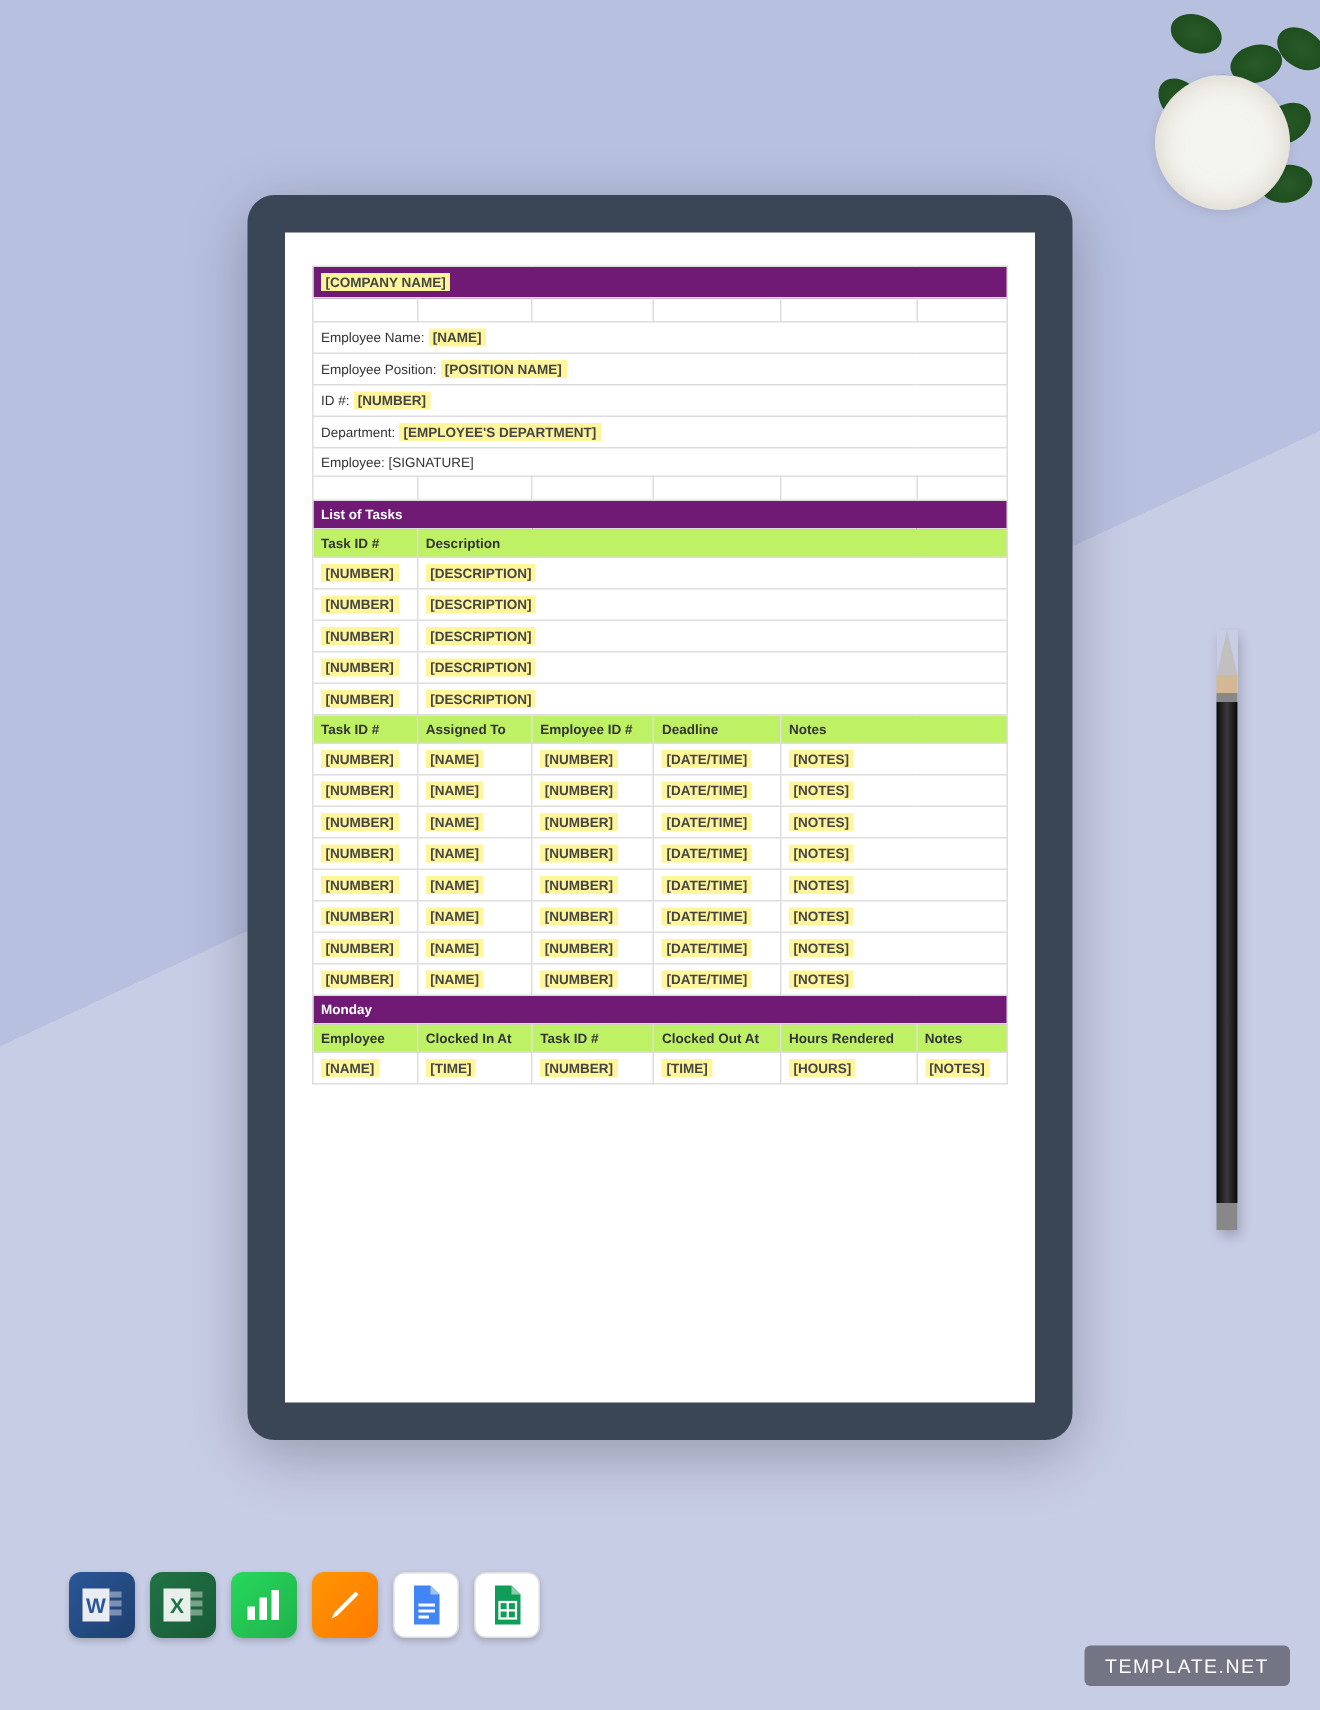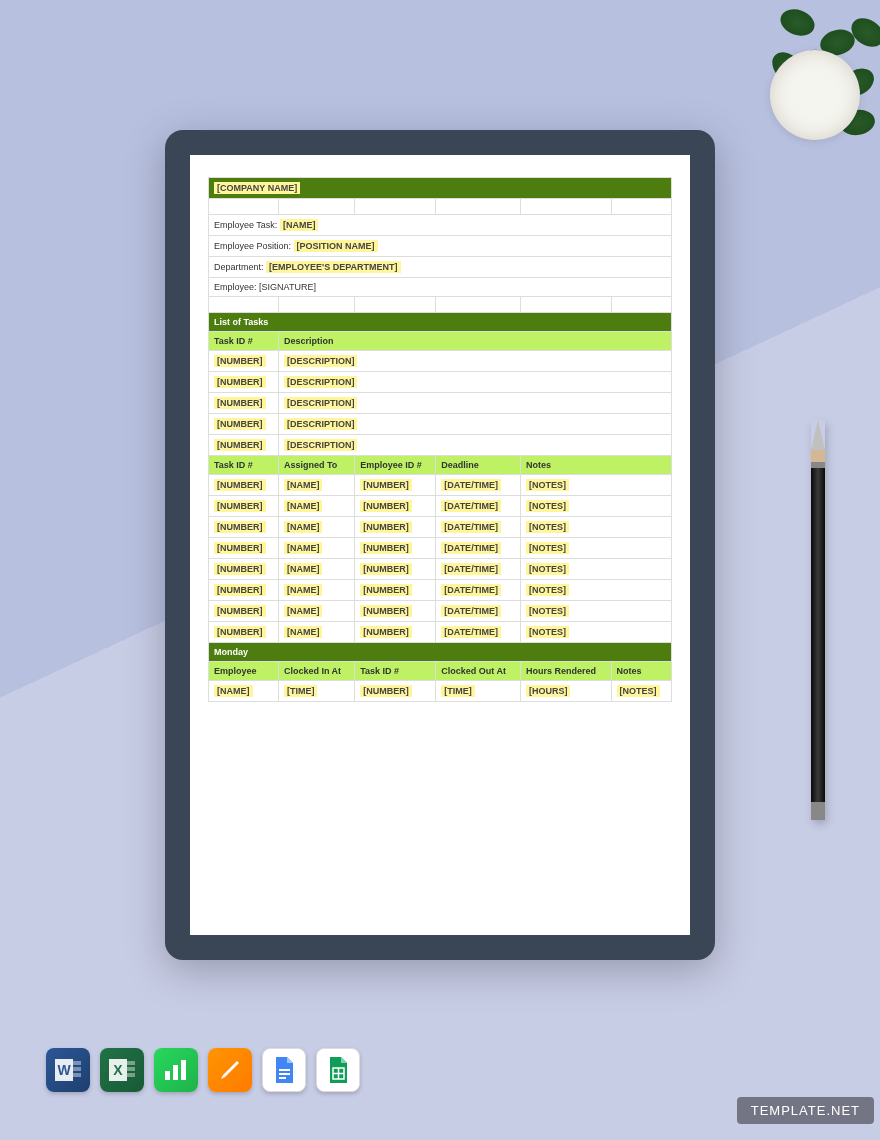--- a/index.html
+++ b/index.html
@@ -75,21 +75,21 @@
 }
 .pen-tip { width: 0; height: 0; border-left: 7px solid transparent; border-right: 7px solid transparent; border-bottom: 30px solid #c0c0c0; }
 .pen-neck { height: 12px; background: #d4b896; }
 .pen-band { height: 6px; background: #888; }
 .pen-body { flex: 1; background: linear-gradient(90deg, #0a0a0a 0%, #3a3a3a 50%, #0a0a0a 100%); }
 .pen-end { height: 18px; background: #888; }
 
 .brand {
   position: absolute;
   bottom: 16px;
-  right: 6px;
+  right: 20px;
   background: rgba(80,80,90,0.7);
   color: #fff;
   font-size: 13px;
   padding: 6px 14px;
   border-radius: 4px;
   letter-spacing: 1px;
 }
 .app-icons {
   position: absolute;
   bottom: 48px;
@@ -116,21 +116,21 @@
 
 .sheet-table { width: 100%; border-collapse: collapse; }
 .sheet-table td, .sheet-table th {
   border: 1px solid #ddd;
   padding: 4px 5px;
   text-align: left;
   font-size: 9px;
   vertical-align: middle;
   height: 18px;
 }
-.hdr-blue { background: #4d7c0f; color: #fff; text-align: center; font-weight: bold; }
+.hdr-blue { background: #701a75; color: #fff; text-align: center; font-weight: bold; }
 .hdr-light { background: #eaedf4; text-align: center; font-weight: bold; color: #333; }
 .col-hdr { background: #bef264; text-align: center; font-weight: bold; color: #333; }
 .placeholder { background: #fff59b; padding: 1px 3px; color: #444; font-weight: bold; display: inline-block; }
 .label-cell { font-weight: normal; }
 .blank-grid td { height: 16px; }
 .center { text-align: center; }
 </style>
 </head>
 <body>
 
@@ -163,26 +163,31 @@
             <td></td>
             <td></td>
             <td></td>
             <td></td>
             <td></td>
             <td></td>
           </tr>
 
       <tr>
             <td colspan="6" class="label-cell">
-        <span>Employee Task:</span> <span class="placeholder">[NAME]</span>
+        <span>Employee Name:</span> <span class="placeholder">[NAME]</span>
       </td>
           </tr>
       <tr>
             <td colspan="6" class="label-cell">
         <span>Employee Position:</span> <span class="placeholder">[POSITION NAME]</span>
+      </td>
+          </tr>
+      <tr>
+            <td colspan="6" class="label-cell">
+        <span>ID #:</span> <span class="placeholder">[NUMBER]</span>
       </td>
           </tr>
       <tr>
             <td colspan="6" class="label-cell">
         <span>Department:</span> <span class="placeholder">[EMPLOYEE'S DEPARTMENT]</span>
       </td>
           </tr>
       <tr>
             <td colspan="6" class="label-cell">
         <span>Employee:</span> <span>[SIGNATURE]</span>

